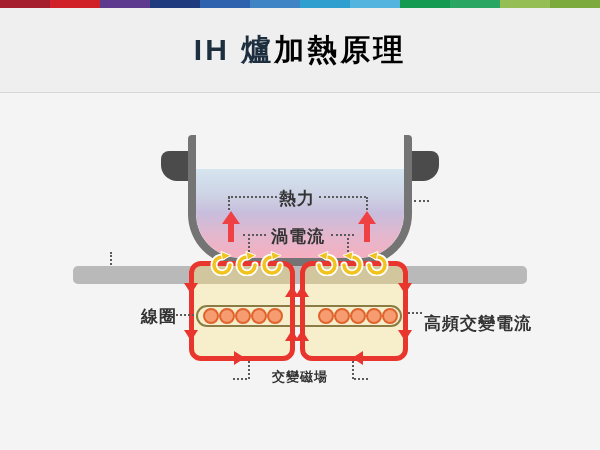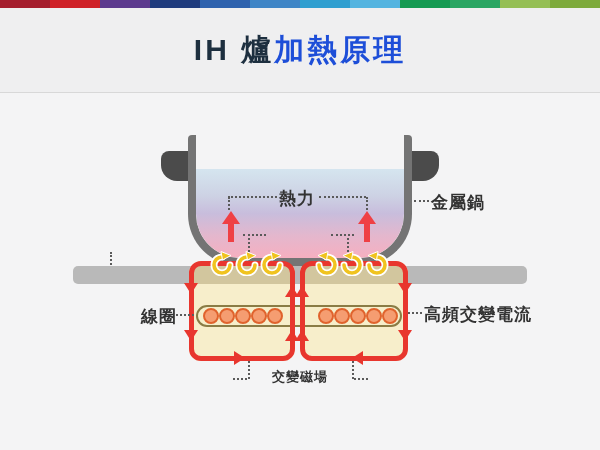--- a/index.html
+++ b/index.html
@@ -9,21 +9,21 @@
 
   
   .stripe{position:absolute;left:0;top:0;width:600px;height:8px;display:flex;z-index:20;}
   .stripe .seg{flex:1;height:8px;}
 
   
   .header{position:absolute;left:0;top:8px;width:600px;height:84px;background:#efeff0;
           border-bottom:1px solid #d8d8d8;display:flex;align-items:center;justify-content:center;z-index:5;}
   .title{font-size:30px;font-weight:bold;letter-spacing:3px;}
   .title .t-dark{color:#1d2f3f;}
-  .title .t-blue{color:#1d4ed8;}
+  .title .t-blue{color:#000000;}
 
   
   .glass-panel{position:absolute;left:73px;top:266px;width:454px;height:18px;background:#b9b9b9;
                border-radius:5px;z-index:1;}
 
   
   .loop-fill{position:absolute;top:261px;height:100px;background:#f7eecb;border-radius:12px;z-index:2;}
   .loop-fill.l{left:189px;width:106px;}
   .loop-fill.r{left:300px;width:108px;}
   .panel-blend{position:absolute;top:266px;height:18px;background:#d2c69e;z-index:3;}
@@ -74,21 +74,21 @@
   .dot-v{position:absolute;width:0;border-left:2px dotted #5a5a5a;z-index:10;}
 
   
   .lbl{position:absolute;color:#333;font-size:17px;font-weight:700;white-space:nowrap;z-index:11;letter-spacing:1px;}
   .lbl.center{transform:translateX(-50%);}
   .lbl-heat{left:297px;top:187px;}
   .lbl-eddy{left:298px;top:225px;}
   .lbl-metal{left:431px;top:191px;}
   .lbl-glass{left:73px;top:233px;}
   .lbl-coil{left:141px;top:305px;}
-  .lbl-hf{left:424px;top:303px;}
+  .lbl-hf{left:424px;top:312px;}
   .lbl-field{left:300px;top:368px;font-size:13px;}
 </style>
 </head>
 <body>
 
 <div id="canvas">
 
   <div class="stripe">
       <div class="seg" style="background: rgb(165, 30, 45);"></div>
       <div class="seg" style="background: rgb(207, 33, 39);"></div>
@@ -159,21 +159,21 @@
   <div class="dot-h" style="left:414px;top:200px;width:15px;"></div>
   <div class="dot-v" style="left:110px;top:252px;height:13px;"></div>
   <div class="dot-h" style="left:176px;top:314px;width:18px;"></div>
   <div class="dot-h" style="left:408px;top:312px;width:14px;"></div>
   <div class="dot-v" style="left:248px;top:361px;height:18px;"></div>
   <div class="dot-v" style="left:352px;top:361px;height:18px;"></div>
   <div class="dot-h" style="left:233px;top:378px;width:14px;"></div>
   <div class="dot-h" style="left:354px;top:378px;width:14px;"></div>
 
   <div class="lbl center lbl-heat">熱力</div>
-  <div class="lbl lbl-metal">金屬鍋</div>
+  <div class="lbl center lbl-eddy">渦電流</div>
   <div class="lbl lbl-coil">線圈</div>
   <div class="lbl lbl-hf">高頻交變電流</div>
   <div class="lbl center lbl-field">交變磁場</div>
 
 <div class="coil-circle" style="left: 203px;"></div>
     <div class="coil-circle" style="left: 219px;"></div>
     <div class="coil-circle" style="left: 235px;"></div>
     <div class="coil-circle" style="left: 251px;"></div>
     <div class="coil-circle" style="left: 267px;"></div>
     <div class="coil-circle" style="left: 318px;"></div>

